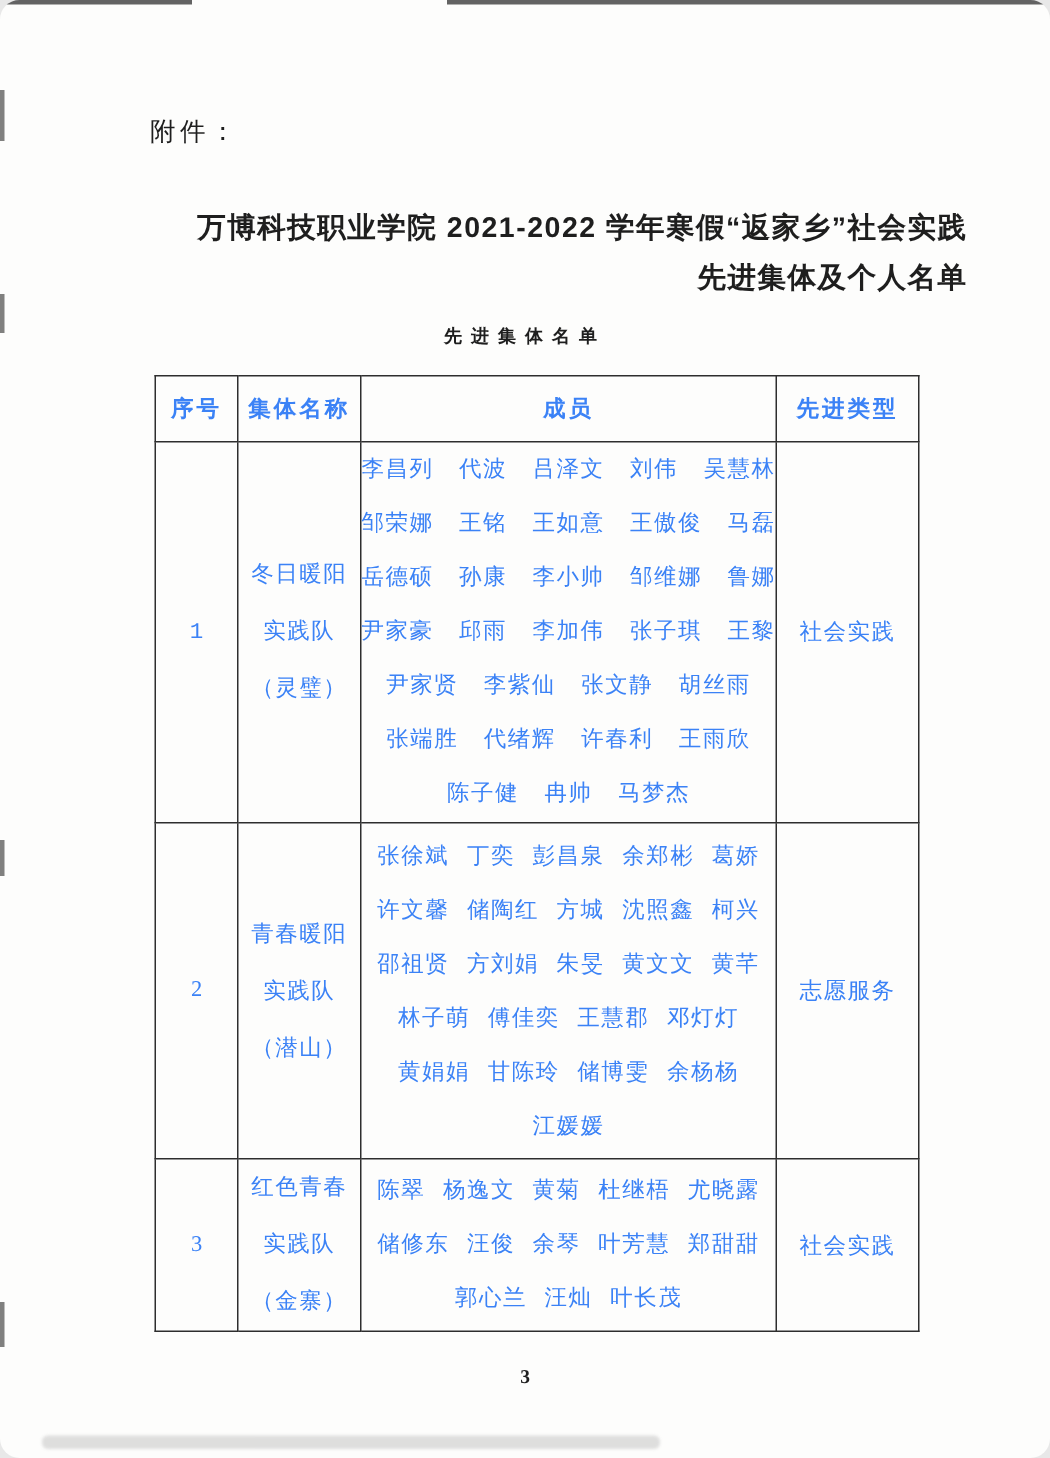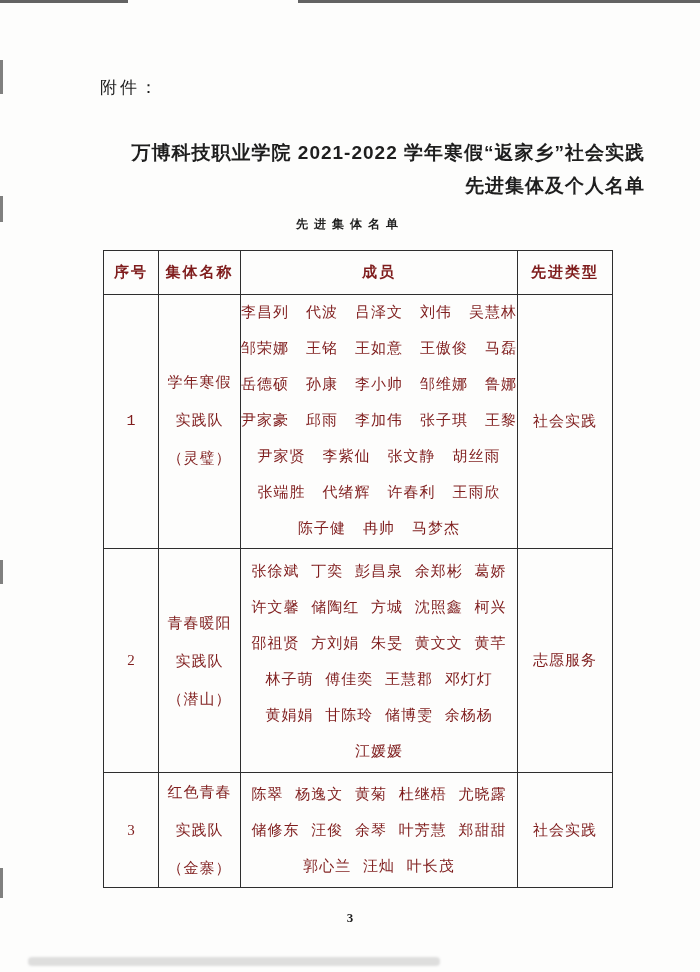--- a/index.html
+++ b/index.html
@@ -9,20 +9,21 @@
     font-family: "Liberation Serif", "DejaVu Serif", serif;
   }
   .page {
     position: relative;
     width: 700px;
     height: 972px;
     margin: 0 auto;
     background: #fdfdfc;
     color: #1e1e1e;
     overflow: hidden;
+    border-radius: 13px;
   }
   
   .edge-top-a { position:absolute; top:0; left:0; width:128px; height:3px; background:#3c3c3c; opacity:.8; }
   .edge-top-b { position:absolute; top:0; left:298px; width:402px; height:3px; background:#3c3c3c; opacity:.8; }
   .edge-left  { position:absolute; left:0; width:3px; background:#4a4a4a; opacity:.7; }
   .el1 { top:60px;  height:34px; }
   .el2 { top:196px; height:26px; }
   .el3 { top:560px; height:24px; }
   .el4 { top:868px; height:30px; }
   .smudge-bottom { position:absolute; left:28px; top:957px; width:412px; height:9px;
@@ -57,21 +58,21 @@
     left: 103px; top: 250px;
     border-collapse: collapse;
     table-layout: fixed;
   }
   table.main td, table.main th {
     border: 1.6px solid #2e2e2e;
     padding: 0;
     text-align: center;
     vertical-align: middle;
     font-size: 15px;
-    color: #7f1d1d;
+    color: #3b82f6;
   }
   table.main th {
     font-weight: bold;
     letter-spacing: 2px;
     height: 43px;
   }
   .col-no   { width: 55px; }
   .col-name { width: 82px; }
   .col-mem  { width: 265px; }
   .col-type { width: 95px; }
@@ -125,21 +126,21 @@
         <th>序号</th>
         <th>集体名称</th>
         <th>成员</th>
         <th>先进类型</th>
       </tr>
     </thead>
     <tbody>
       <tr class="row-h1">
         <td>1</td>
         <td>
-          <div class="name-line">学年寒假</div>
+          <div class="name-line">冬日暖阳</div>
           <div class="name-line">实践队</div>
           <div class="name-line">（灵璧）</div>
         </td>
         <td>
           <div class="mem-cell">
             <div class="mem-line">李昌列 代波 吕泽文 刘伟 吴慧林</div>
             <div class="mem-line">邹荣娜 王铭 王如意 王傲俊 马磊</div>
             <div class="mem-line">岳德硕 孙康 李小帅 邹维娜 鲁娜</div>
             <div class="mem-line">尹家豪 邱雨 李加伟 张子琪 王黎</div>
             <div class="mem-line">尹家贤 李紫仙 张文静 胡丝雨</div>

